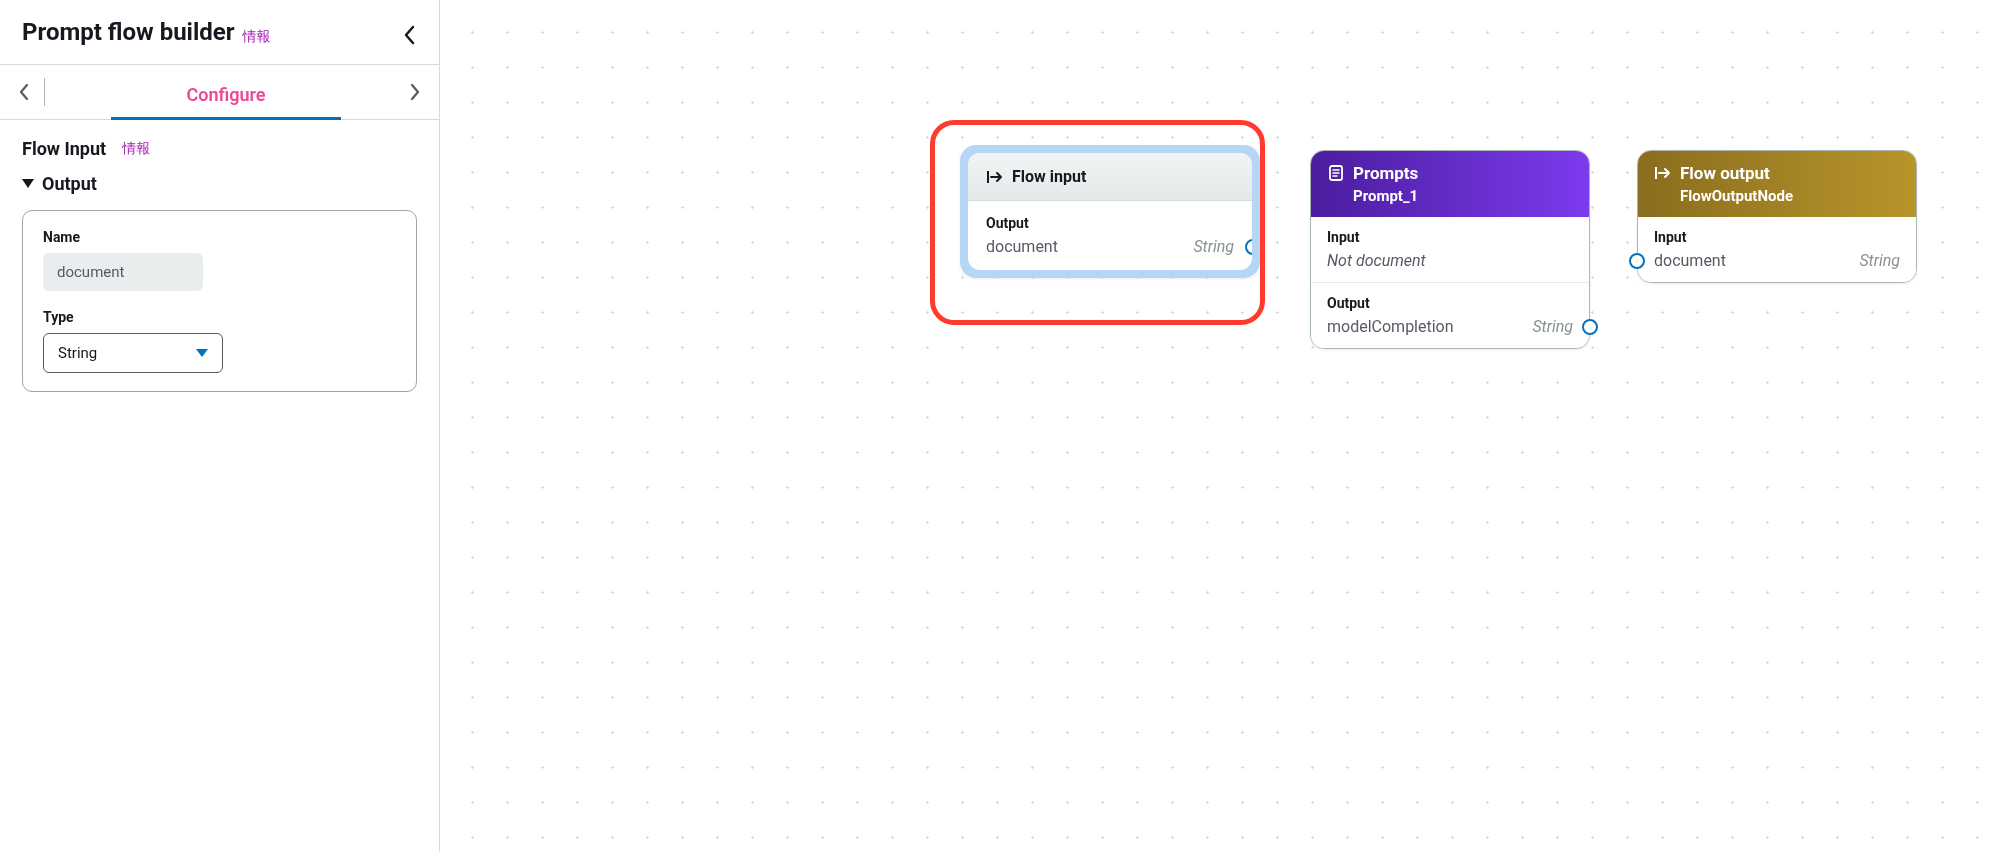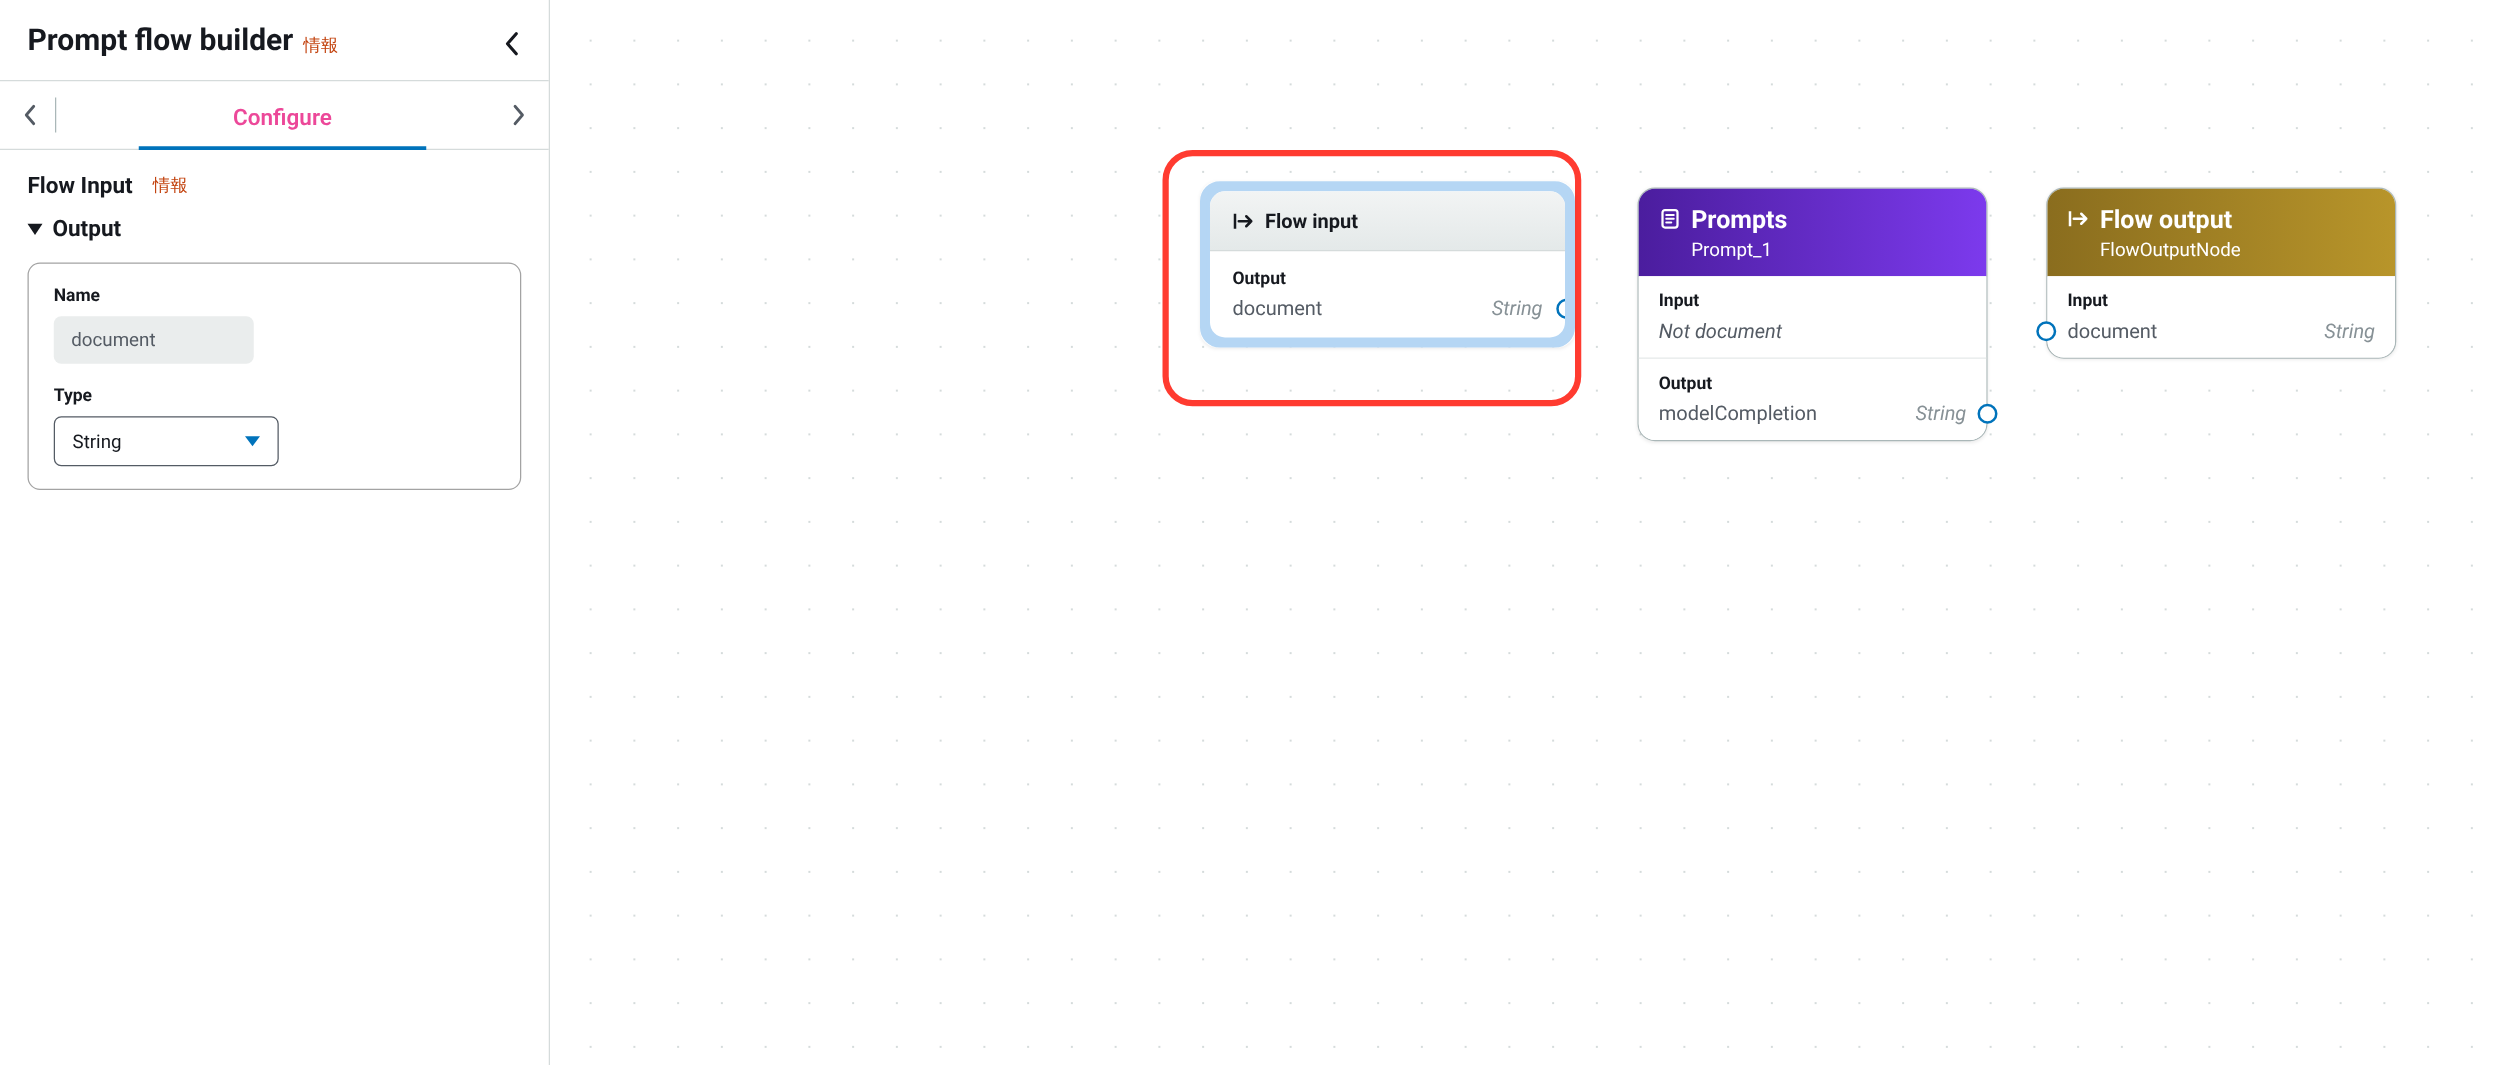--- a/index.html
+++ b/index.html
@@ -3,21 +3,21 @@
 <meta charset="utf-8">
 <style>
   * { box-sizing: border-box; margin:0; padding:0; }
   html, body { width:100%; height:100%; font-family: -apple-system, BlinkMacSystemFont, "Segoe UI", Roboto, Helvetica, Arial, sans-serif; }
   body { display:flex; background:#fff; }
 
   
   .sidebar { width:440px; min-width:440px; border-right:1px solid #d5dbdb; display:flex; flex-direction:column; background:#fff; }
   .sb-header { display:flex; align-items:flex-end; padding:18px 22px; border-bottom:1px solid #d5dbdb; }
   .sb-title { font-size:24px; font-weight:700; color:#16191f; }
-  .info-link { font-size:14px; color:#c2410c; margin-left:8px; cursor:pointer; }
+  .info-link { font-size:14px; color:#a21caf; margin-left:8px; cursor:pointer; }
   .sb-collapse { margin-left:auto; cursor:pointer; color:#16191f; }
 
   .tabbar { display:flex; align-items:center; border-bottom:1px solid #d5dbdb; padding:0 10px; position:relative; }
   .tab-nav { padding:18px 8px; color:#545b64; cursor:pointer; }
   .tab-divider-wrap { display:flex; align-items:center; padding:0 6px; }
   .tab-divider { width:1px; height:28px; background:#aab7b8; }
   .tab { flex:1; text-align:center; padding:18px 0 14px; font-size:18px; font-weight:600; color:#ec4899; cursor:pointer; position:relative; }
   .tab-underline { position:absolute; bottom:-1px; left:50%; transform:translateX(-50%); width:230px; height:3px; background:#0073bb; }
 
   .config-body { padding:18px 22px; }
@@ -38,22 +38,22 @@
   .canvas { flex:1; position:relative; background:#ffffff;
     background-image: radial-gradient(#d5dbdb 1.2px, transparent 1.2px);
     background-size: 35px 35px;
     background-position: 15px 15px;
     overflow:hidden;
   }
 
   .node { position:absolute; width:280px; border-radius:14px; background:#fff; border:1px solid #aab7b8; box-shadow:0 1px 3px rgba(0,0,0,.08); overflow:visible; }
   .node-header { padding:12px 16px; border-radius:13px 13px 0 0; display:flex; flex-direction:column; gap:4px; color:#fff; }
   .node-header-row { display:flex; align-items:center; gap:8px; }
-  .node-header-title { font-size:20px; font-weight:700; }
-  .node-header-sub { font-size:15px; font-weight:400; padding-left:26px; }
+  .node-header-title { font-size:17px; font-weight:700; }
+  .node-header-sub { font-size:15px; font-weight:700; padding-left:26px; }
   .node-body { background:#fff; border-radius:0 0 13px 13px; }
   .node-section { padding:12px 16px; border-top:1px solid #e5e9e9; position:relative; }
   .node-body .node-section:first-child { border-top:none; }
   .ns-label { font-size:14px; font-weight:700; color:#16191f; margin-bottom:6px; }
   .ns-row { display:flex; align-items:center; }
   .ns-name { font-size:16px; color:#545b64; }
   .ns-name.italic { font-style:italic; }
   .ns-type { margin-left:auto; font-size:16px; font-style:italic; color:#879196; }
 
   .port { position:absolute; width:16px; height:16px; border:2.5px solid #0073bb; background:#fff; border-radius:50%; cursor:pointer; }

